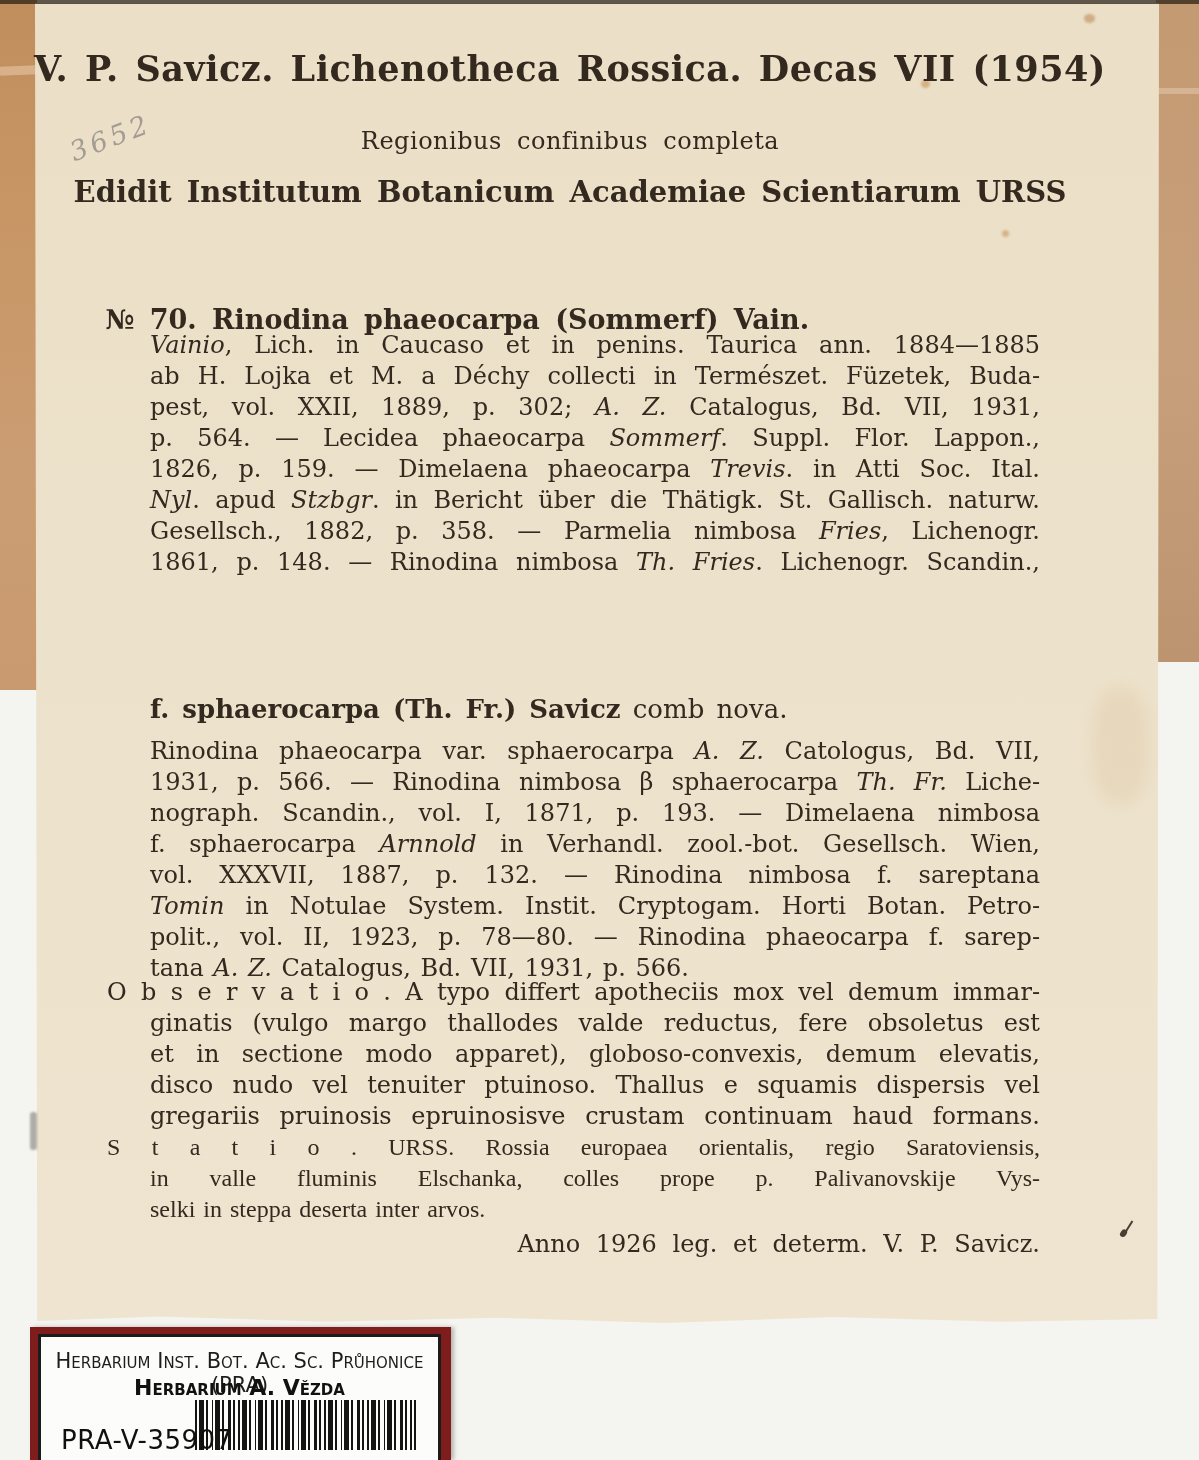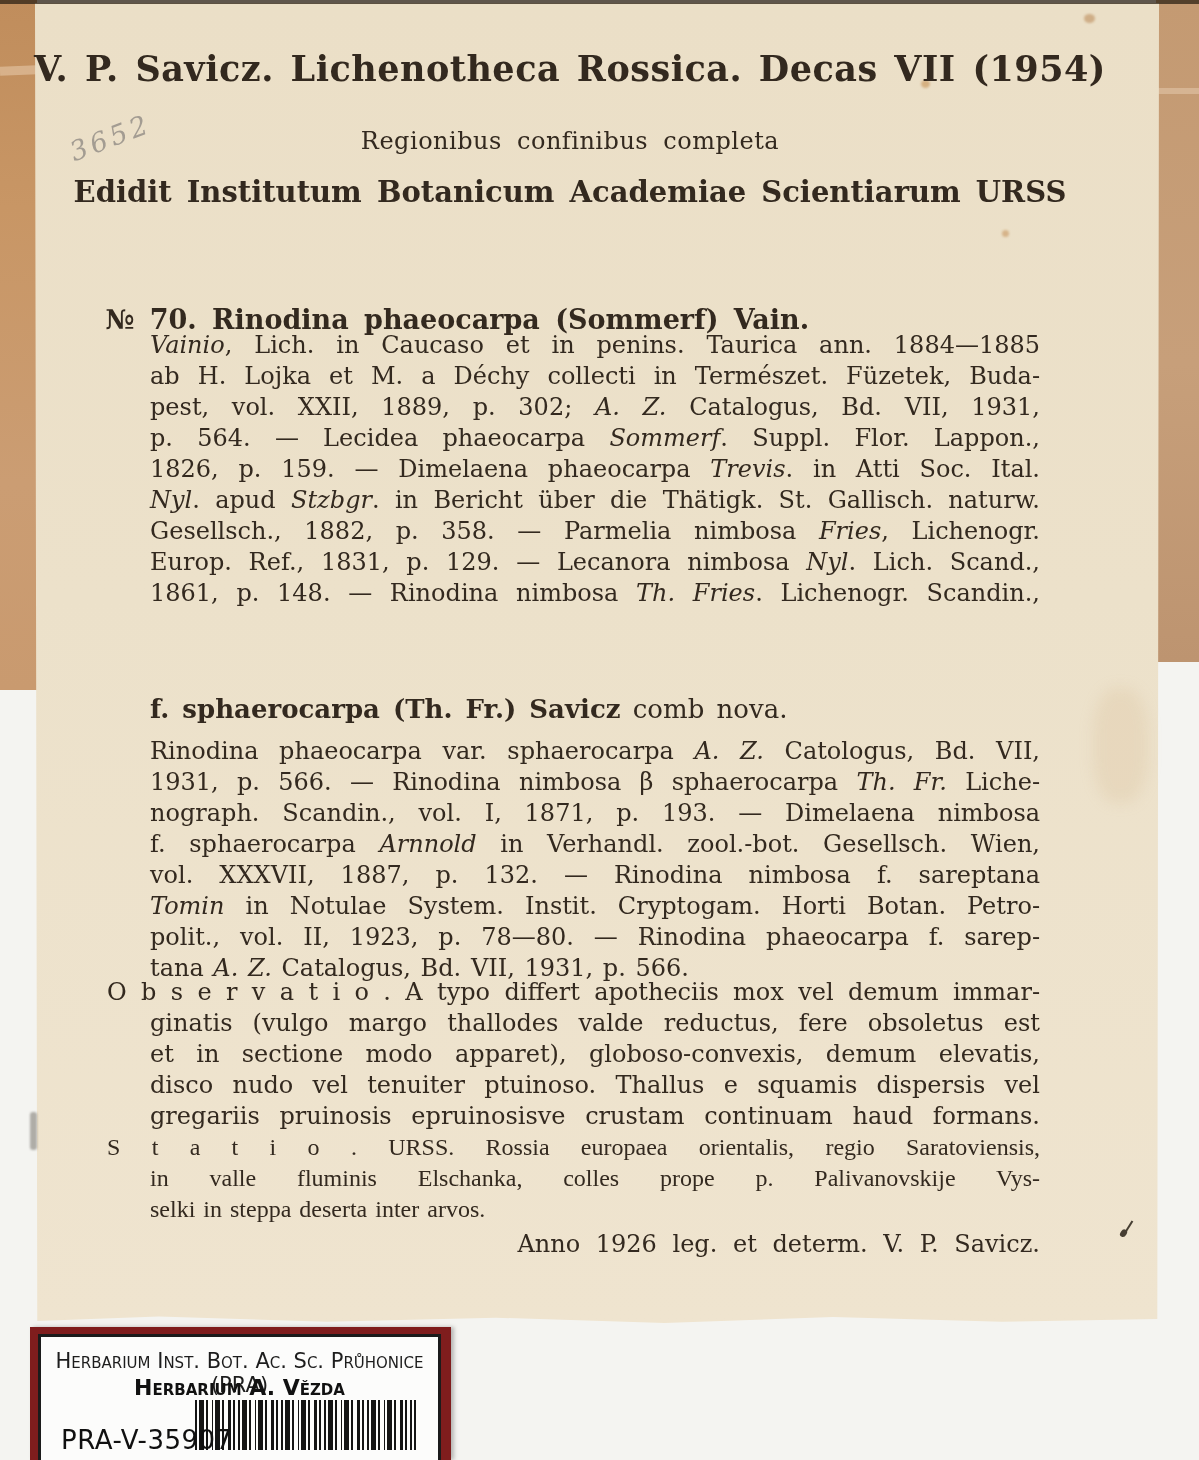--- a/index.html
+++ b/index.html
@@ -106,21 +106,20 @@
   <div class="abs specimen-heading">№ 70. Rinodina phaeocarpa (Sommerf) Vain.</div>
 
   <div class="abs para" id="p-synonymy-1">
       <div class="tline fill"><span class="it">Vainio</span><span>, Lich. in Caucaso et in penins. Taurica ann. 1884—1885</span></div>
       <div class="tline fill"><span>ab H. Lojka et M. a Déchy collecti in Természet. Füzetek, Buda-</span></div>
       <div class="tline fill"><span>pest, vol. XXII, 1889, p. 302; </span><span class="it">A. Z.</span><span> Catalogus, Bd. VII, 1931,</span></div>
       <div class="tline fill"><span>p. 564. — Lecidea phaeocarpa </span><span class="it">Sommerf</span><span>. Suppl. Flor. Lappon.,</span></div>
       <div class="tline fill"><span>1826, p. 159. — Dimelaena phaeocarpa </span><span class="it">Trevis</span><span>. in Atti Soc. Ital.</span></div>
       <div class="tline fill"><span class="it">Nyl</span><span>. apud </span><span class="it">Stzbgr</span><span>. in Bericht über die Thätigk. St. Gallisch. naturw.</span></div>
       <div class="tline fill"><span>Gesellsch., 1882, p. 358. — Parmelia nimbosa </span><span class="it">Fries</span><span>, Lichenogr.</span></div>
-      <div class="tline fill"><span>Europ. Ref., 1831, p. 129. — Lecanora nimbosa </span><span class="it">Nyl</span><span>. Lich. Scand.,</span></div>
       <div class="tline fill"><span>1861, p. 148. — Rinodina nimbosa </span><span class="it">Th. Fries</span><span>. Lichenogr. Scandin.,</span></div>
     </div>
   <div class="abs para" id="p-form-heading">
       <div class="tline"><span class="bd">f. sphaerocarpa (Th. Fr.) Savicz</span><span> comb nova.</span></div>
     </div>
   <div class="abs para" id="p-synonymy-2">
       <div class="tline fill"><span>Rinodina phaeocarpa var. sphaerocarpa </span><span class="it">A. Z.</span><span> Catologus, Bd. VII,</span></div>
       <div class="tline fill"><span>1931, p. 566. — Rinodina nimbosa β sphaerocarpa </span><span class="it">Th. Fr.</span><span> Liche-</span></div>
       <div class="tline fill"><span>nograph. Scandin., vol. I, 1871, p. 193. — Dimelaena nimbosa</span></div>
       <div class="tline fill"><span>f. sphaerocarpa </span><span class="it">Arnnold</span><span> in Verhandl. zool.-bot. Gesellsch. Wien,</span></div>

